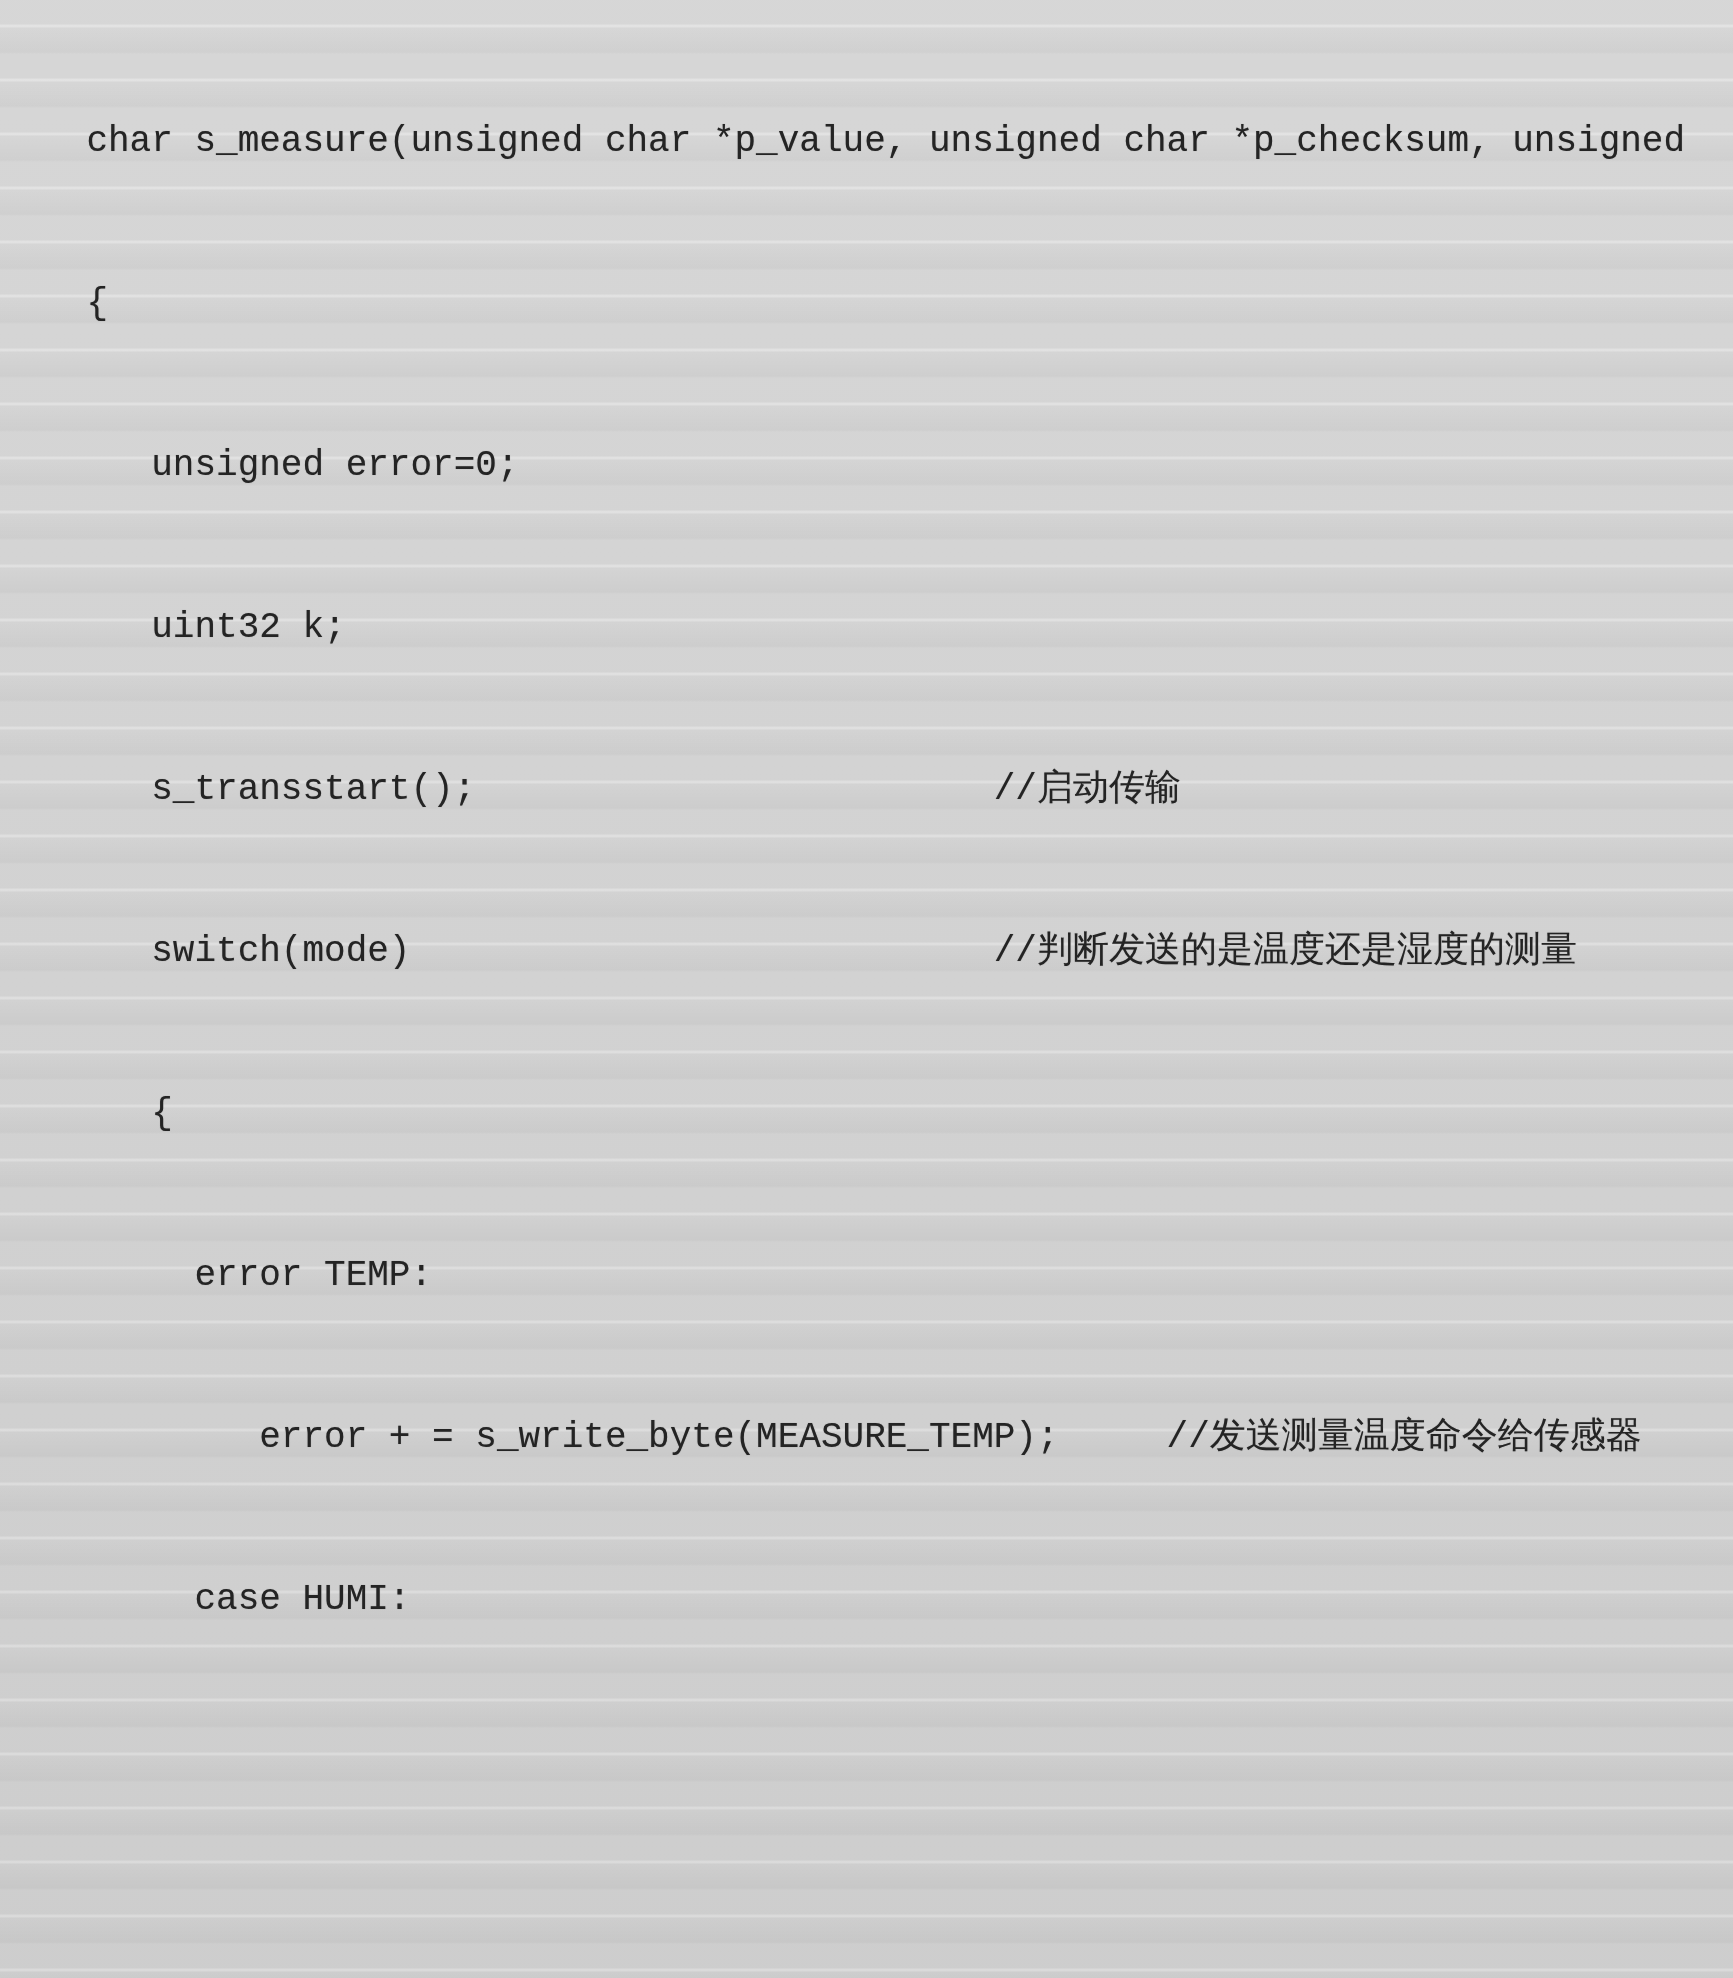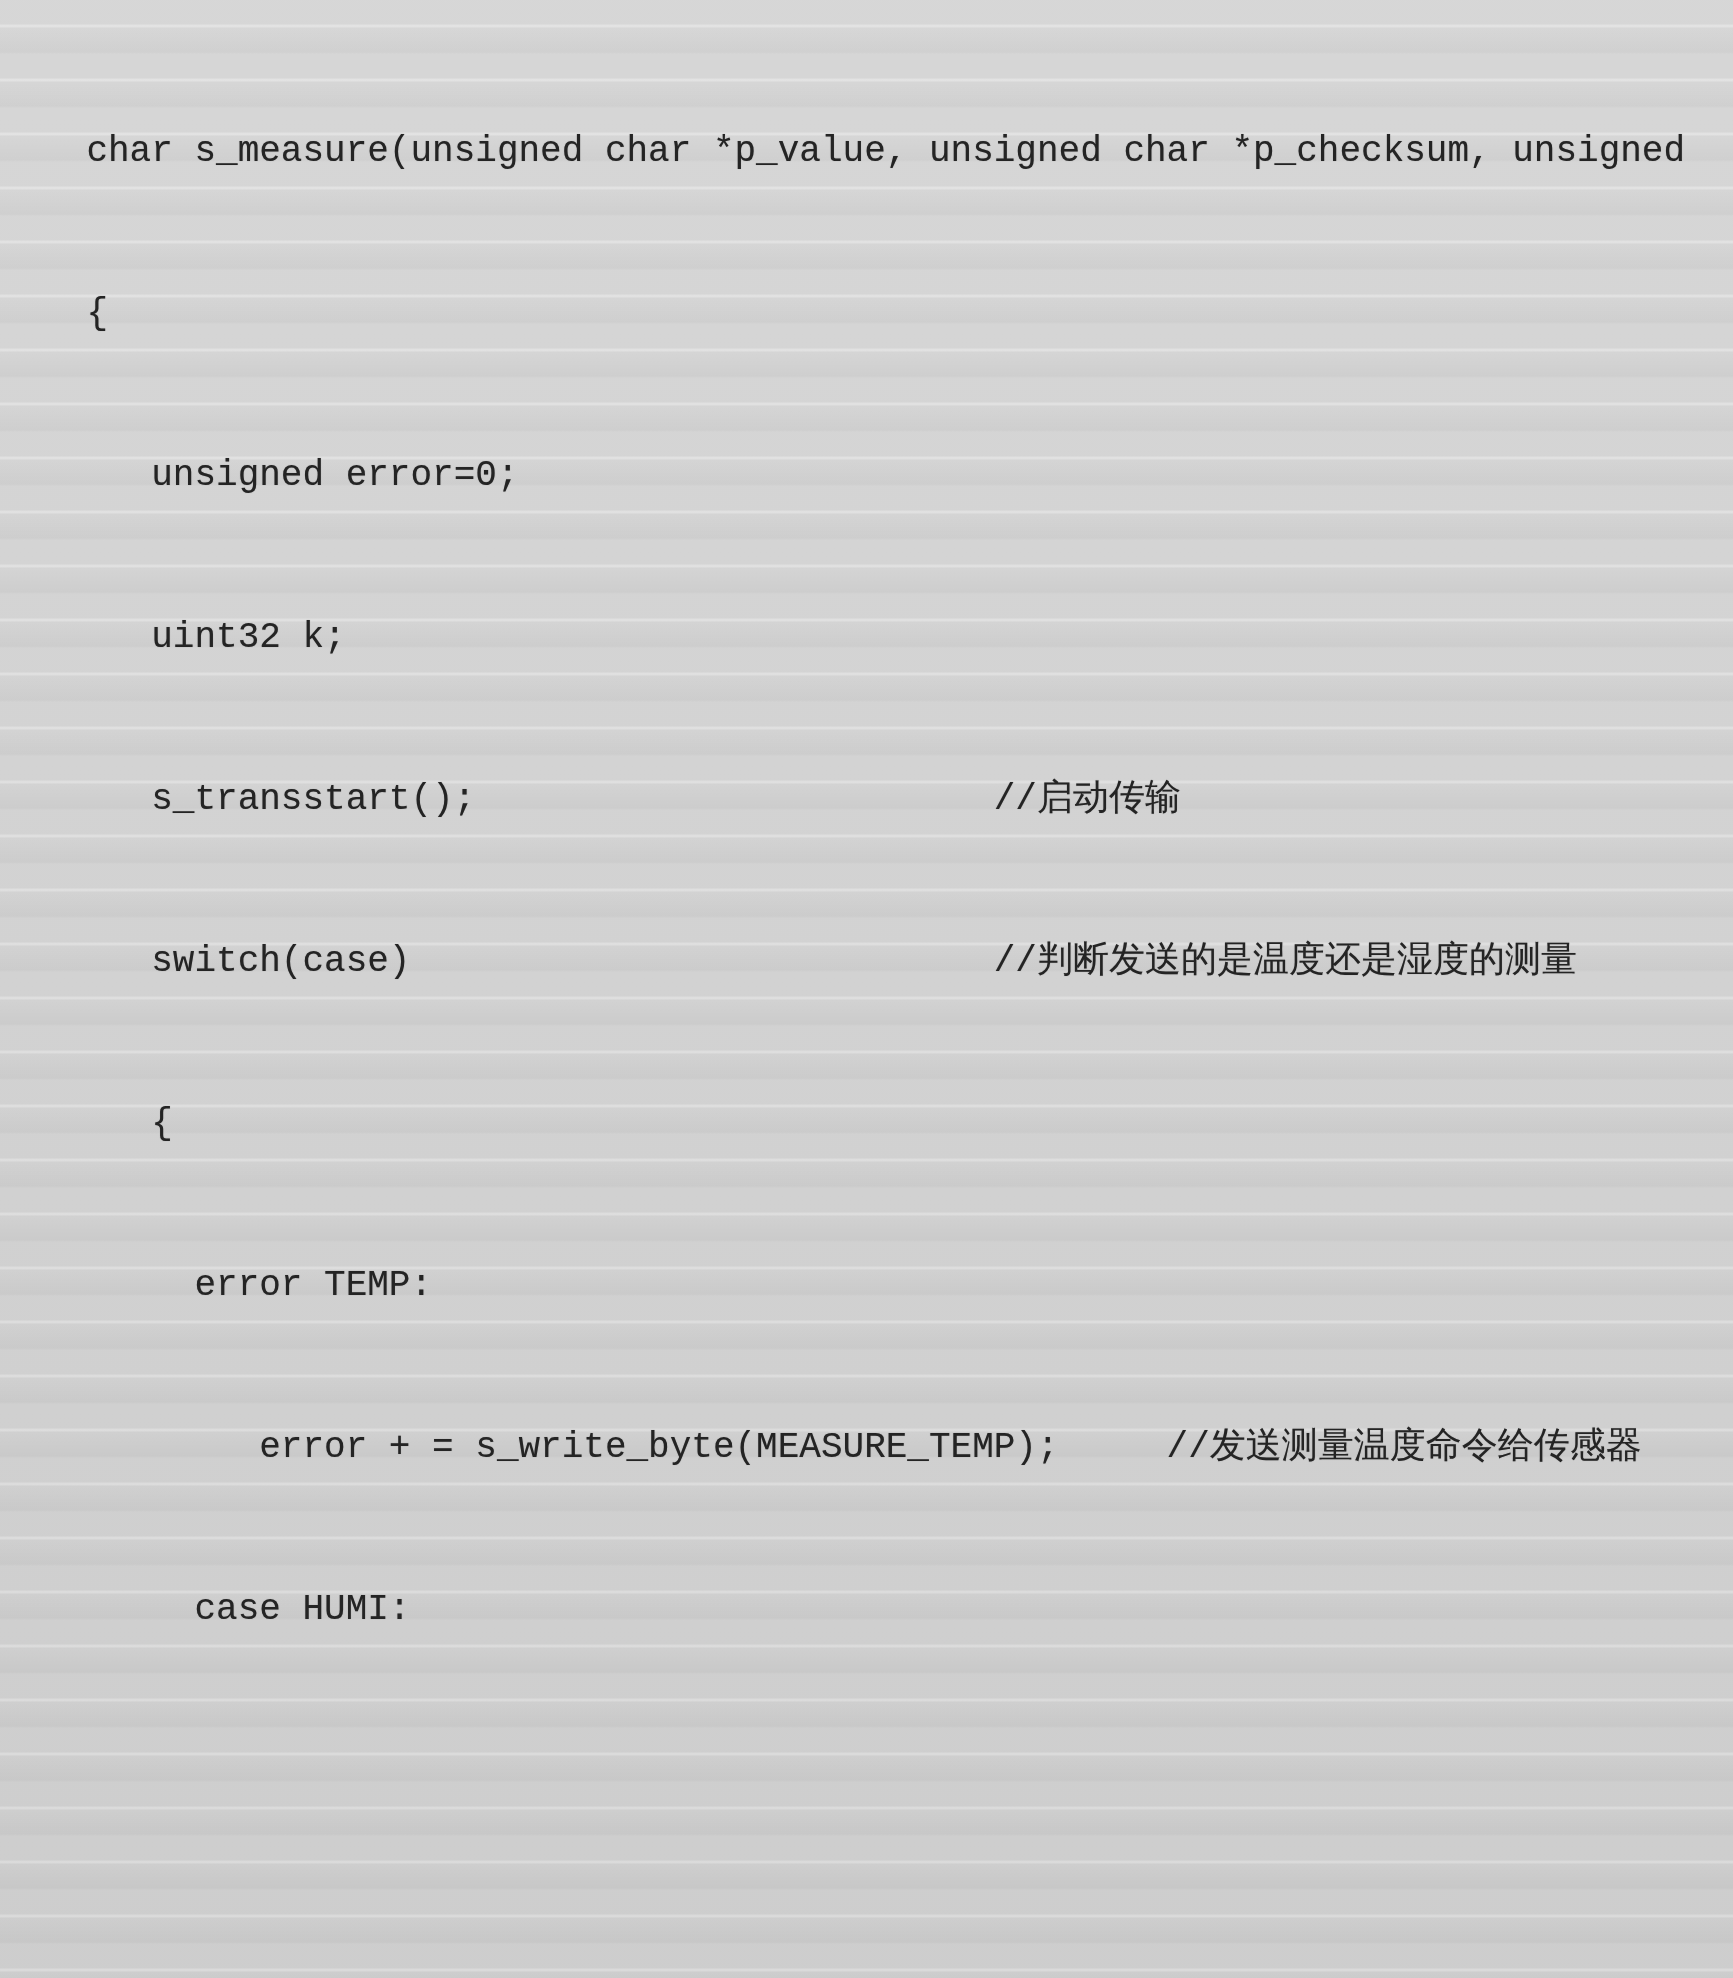--- a/index.html
+++ b/index.html
@@ -21,21 +21,21 @@
         rgba(255,255,255,0.30) 27px,
         rgba(255,255,255,0.00) 28px,
         rgba(0,0,0,0.03)       52px,
         rgba(255,255,255,0.00) 54px
       );
   }
   .page {
     width: 1733px;
     height: 1978px;
     box-sizing: border-box;
-    padding-top: 17px;
+    padding-top: 7px;
   }
   .code-listing {
     font-family: "Liberation Mono", "DejaVu Sans Mono", monospace;
     font-size: 36px;
     line-height: 54px;
     color: var(--text, #242424);
     white-space: pre;
     text-shadow: 0 0 1px rgba(40,40,40,0.35);
   }
   .ln {
@@ -46,21 +46,21 @@
 </head>
 <body>
 
 <div class="page">
   <div class="code-listing">
     <div class="ln">    char s_measure(unsigned char *p_value, unsigned char *p_checksum, unsigned</div>
     <div class="ln">    {</div>
     <div class="ln">       unsigned error=0;</div>
     <div class="ln">       uint32 k;</div>
     <div class="ln">       s_transstart();                        //启动传输</div>
-    <div class="ln">       switch(case)                           //判断发送的是温度还是湿度的测量</div>
+    <div class="ln">       switch(mode)                           //判断发送的是温度还是湿度的测量</div>
     <div class="ln">       {</div>
     <div class="ln">         error TEMP:</div>
     <div class="ln">            error + = s_write_byte(MEASURE_TEMP);     //发送测量温度命令给传感器</div>
     <div class="ln">         case HUMI:</div>
     
     
     
     
     
     

